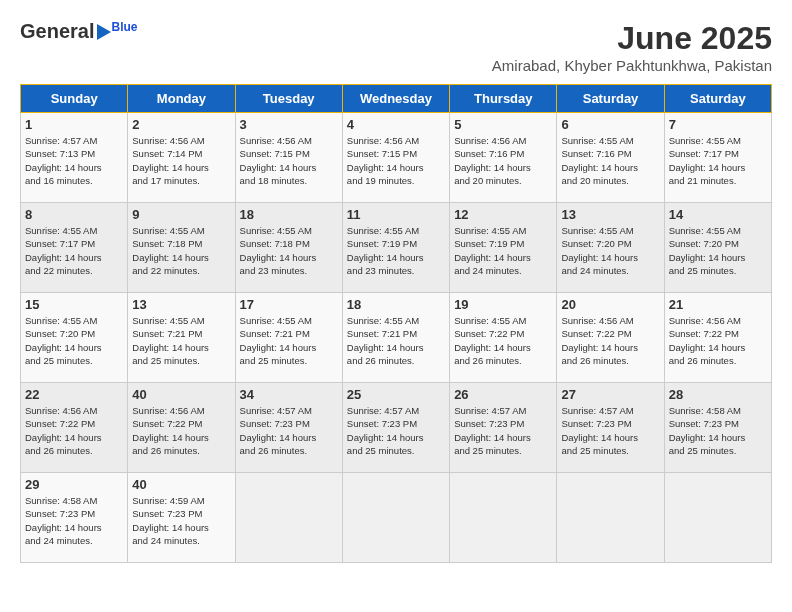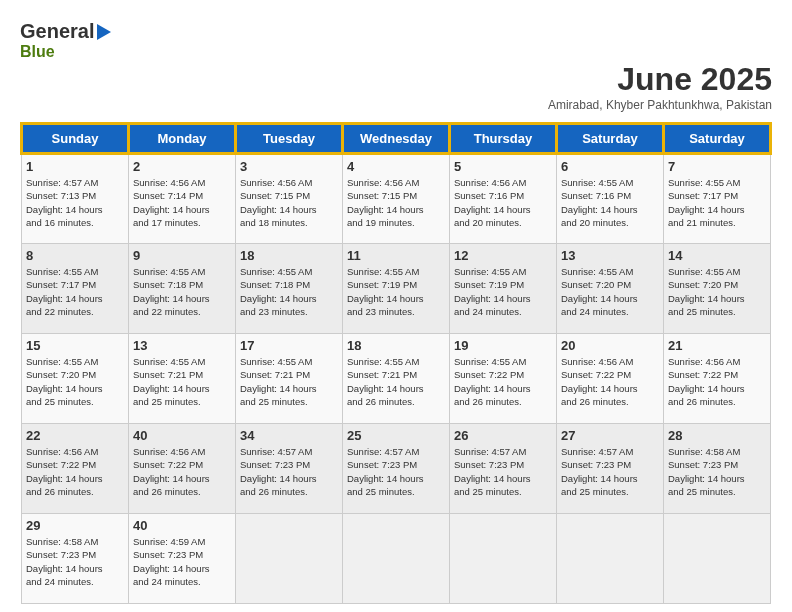--- a/index.html
+++ b/index.html
@@ -11,49 +11,48 @@
       padding: 20px;
     }
     .header-area {
       display: flex;
       justify-content: space-between;
       align-items: flex-start;
       margin-bottom: 10px;
     }
     .logo {
       display: flex;
-      flex-direction: column;
+      flex-direction: row;
       align-items: flex-start;
     }
     .title-area {
       text-align: right;
     }
     .month-title {
       font-size: 32px;
       font-weight: bold;
       color: #333;
-      margin-top: 41px;
     }
     .location-title {
-      font-size: 12px;
+      font-size: 15px;
       color: #555;
       text-align: center;
     }
     .calendar {
       width: 100%;
       border-collapse: collapse;
       table-layout: fixed;
     }
     .calendar thead th {
       background: #1565C0;
       color: #fff;
       text-align: center;
       padding: 6px 4px;
       font-size: 13px;
-      border: 3px solid #eab308;
+      border: 1px solid #eab308;
     }
     .calendar tbody td {
       border: 1px solid #ccc;
       vertical-align: top;
       padding: 4px;
       font-size: 10px;
       color: #333;
       height: 90px;
       background: #fff;
     }
@@ -82,21 +81,21 @@
   </style>
 </head>
 <body>
 
 <div class="header-area">
   <div class="logo">
     <div style="display:flex;align-items:center;">
       <span style="font-size:20px;font-weight:bold;color:#333;">General</span>
       <span style="display:inline-block;width:0;height:0;border-top:8px solid transparent;border-bottom:8px solid transparent;border-left:14px solid #1565C0;margin-left:3px;"></span>
     </div>
-    <span style="font-size:16px;font-weight:bold;color:#4d7c0f;">Blue</span>
+    <span style="font-size:12px;font-weight:bold;color:#1d4ed8;">Blue</span>
   </div>
   <div class="title-area">
     <div class="month-title">June 2025</div>
     <div class="location-title">Amirabad, Khyber Pakhtunkhwa, Pakistan</div>
   </div>
 </div>
 
 <table class="calendar">
   <thead>
     <tr id="header-row">

